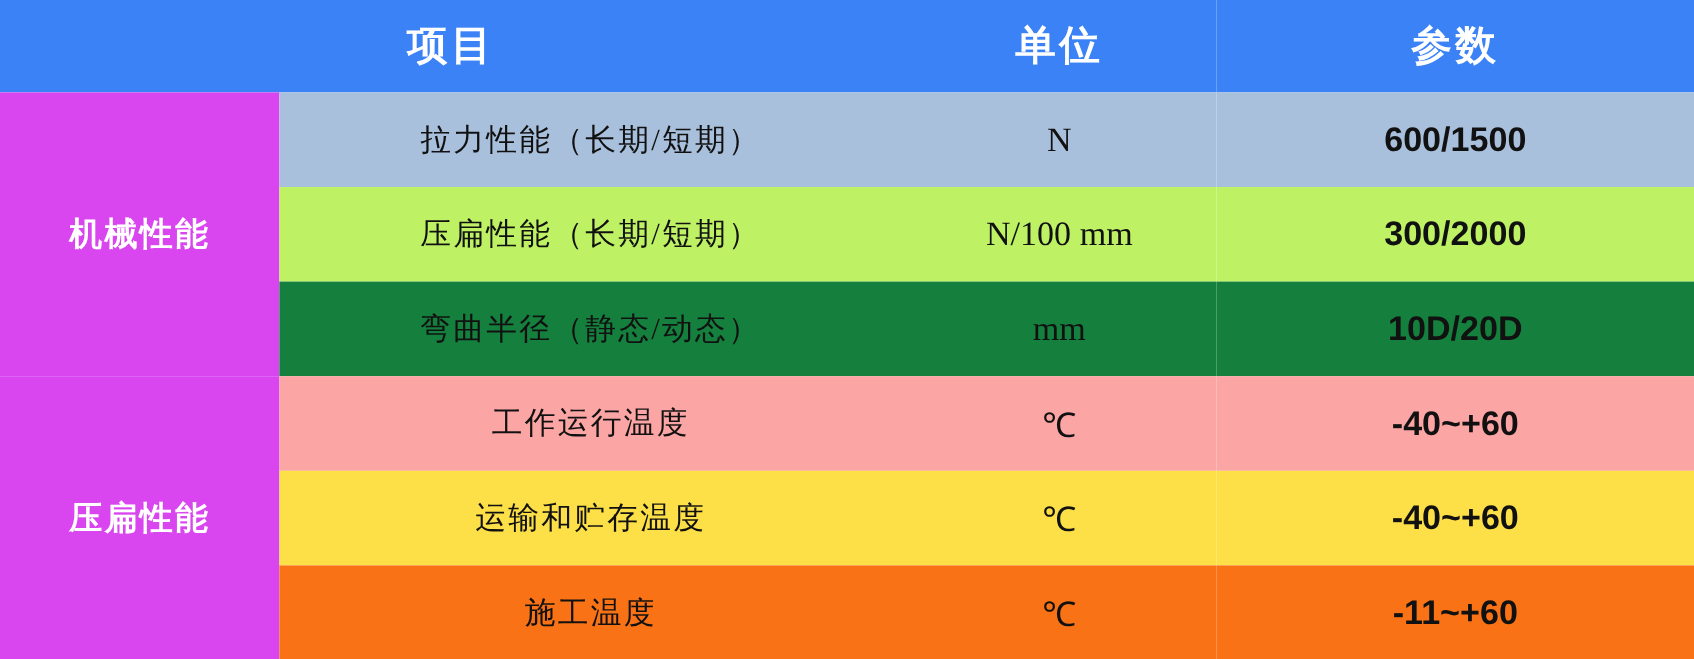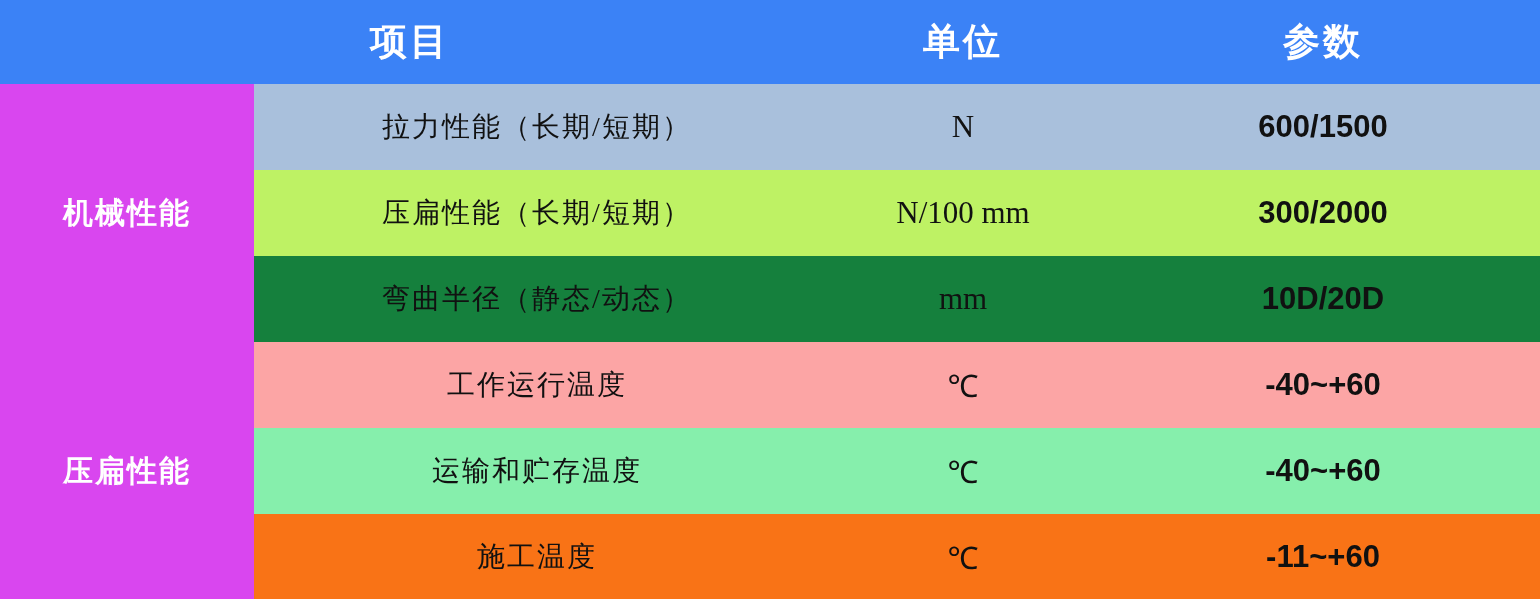--- a/index.html
+++ b/index.html
@@ -60,21 +60,21 @@
     border-bottom: 3px solid #ffffff;
   }
   td.cell.last-col { border-right: 0; }
   tr.last-row td.cell { border-bottom: 0; }
 
   
   .s1 { background: #a9c0dc; }
   .s2 { background: #bef264; }
   .s3 { background: #15803d; }
   .s4 { background: #fca5a5; }
-  .s5 { background: #86efac; }
+  .s5 { background: #fde047; }
   .s6 { background: #f97316; }
 
   .item-text {
     font-size: 28px;
     color: #111111;
     letter-spacing: 2px;
   }
   .unit-text {
     font-size: 31px;
     color: #111111;

